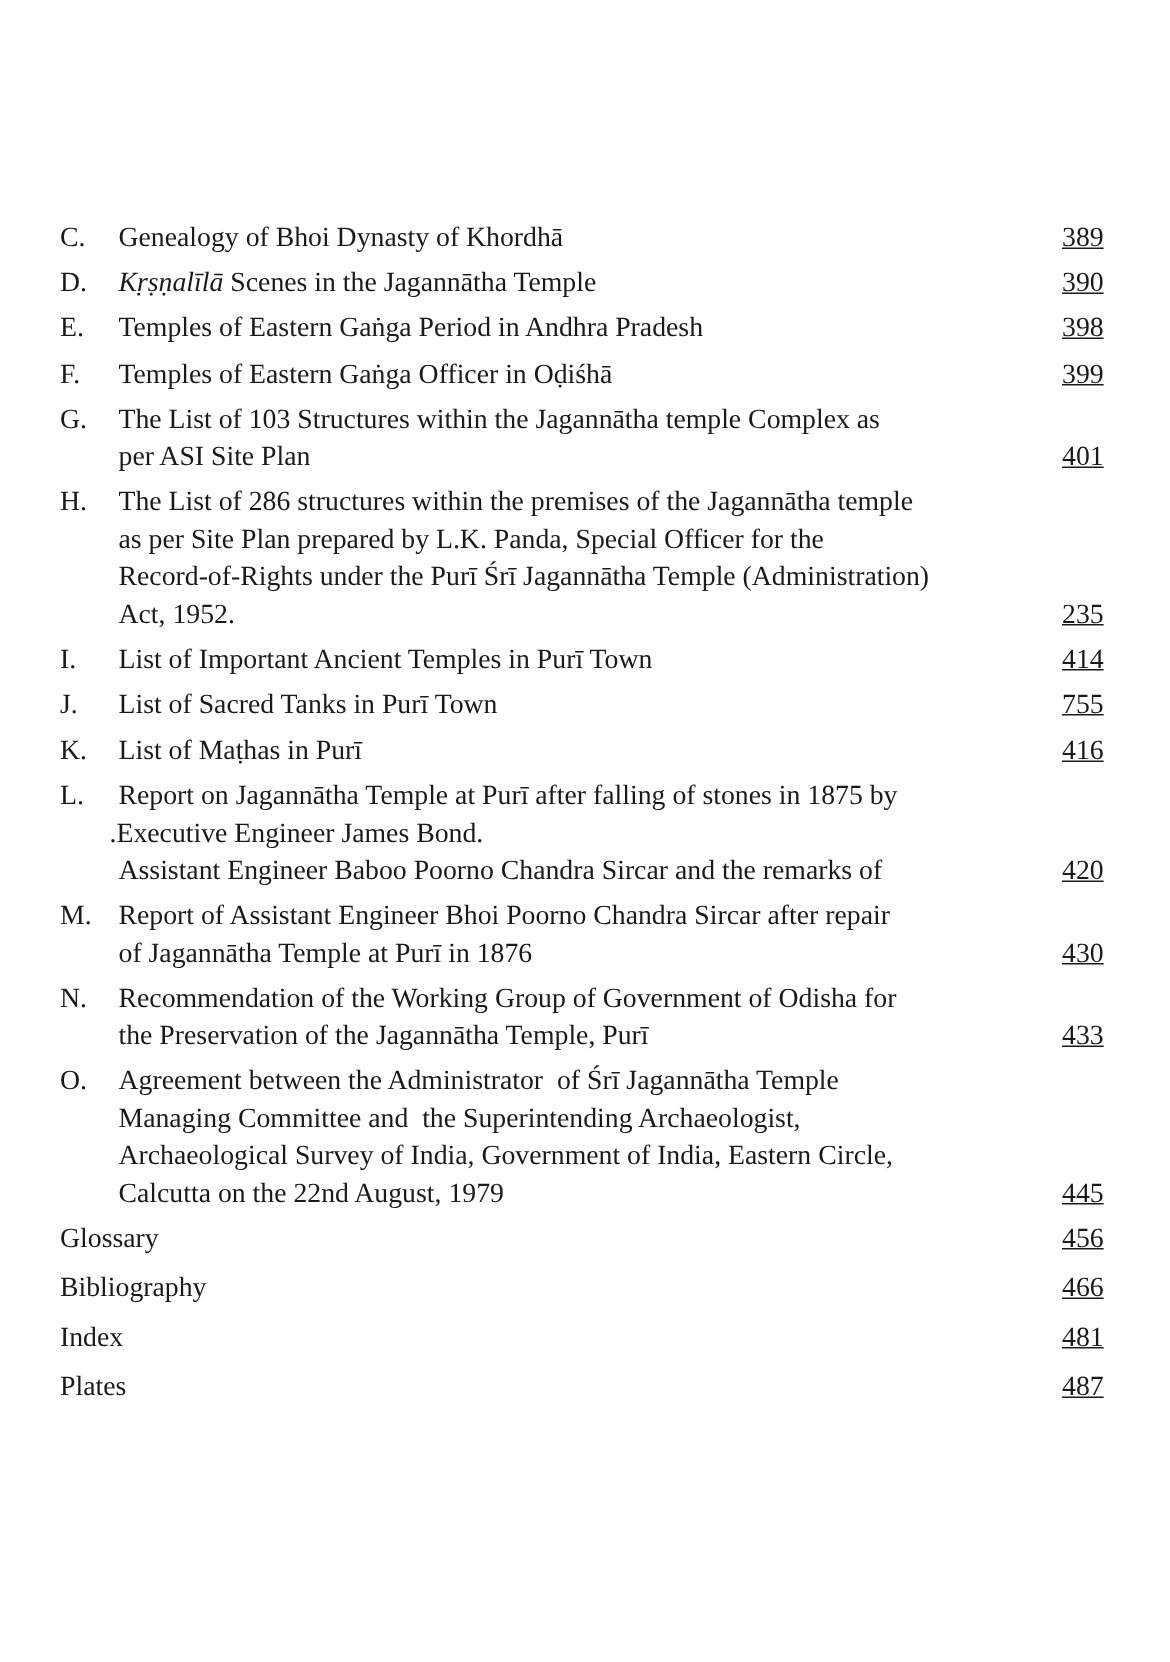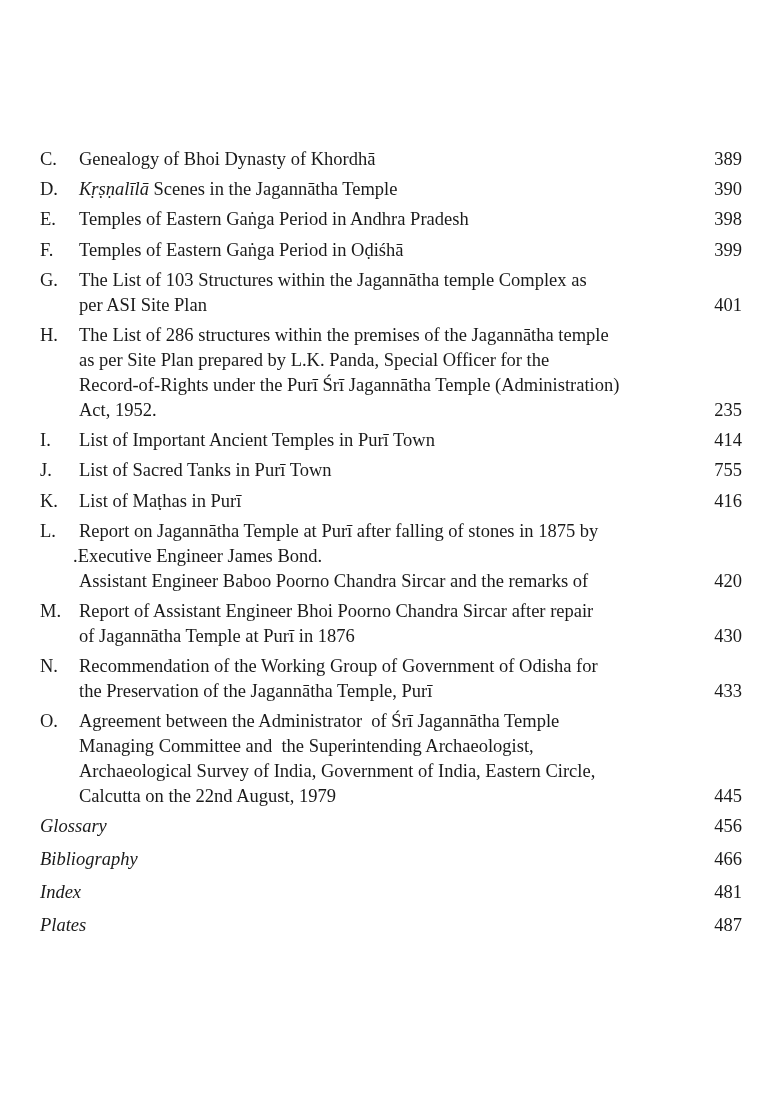--- a/index.html
+++ b/index.html
@@ -39,25 +39,25 @@
       line-height: 25px;
       padding-right: 40px;
     }
     .entry .title .line {
       display: block;
       white-space: nowrap;
     }
     .entry .page {
       flex: 0 0 auto;
       line-height: 25px;
-      text-align: center;
+      text-align: left;
       width: 40px;
+      text-decoration: underline;
     }
     .entry.backmatter .title {
-      font-style: italic;
       padding-left: 0;
     }
     .entry.backmatter {
       margin-bottom: 7.8px;
     }
     em.italic {
       font-style: italic;
       margin-top: 24px;
     }
   </style>
@@ -86,21 +86,21 @@
     <span class="letter">E.</span>
     <span class="title">
       <span class="line">Temples of Eastern Gaṅga Period in Andhra Pradesh</span>
     </span>
     <span class="page">398</span>
   </div>
 
   <div class="entry">
     <span class="letter">F.</span>
     <span class="title">
-      <span class="line">Temples of Eastern Gaṅga Period in Oḍiśhā</span>
+      <span class="line">Temples of Eastern Gaṅga Officer in Oḍiśhā</span>
     </span>
     <span class="page">399</span>
   </div>
 
   <div class="entry">
     <span class="letter">G.</span>
     <span class="title">
       <span class="line">The List of 103 Structures within the Jagannātha temple Complex as</span>
       <span class="line">per ASI Site Plan</span>
     </span>

